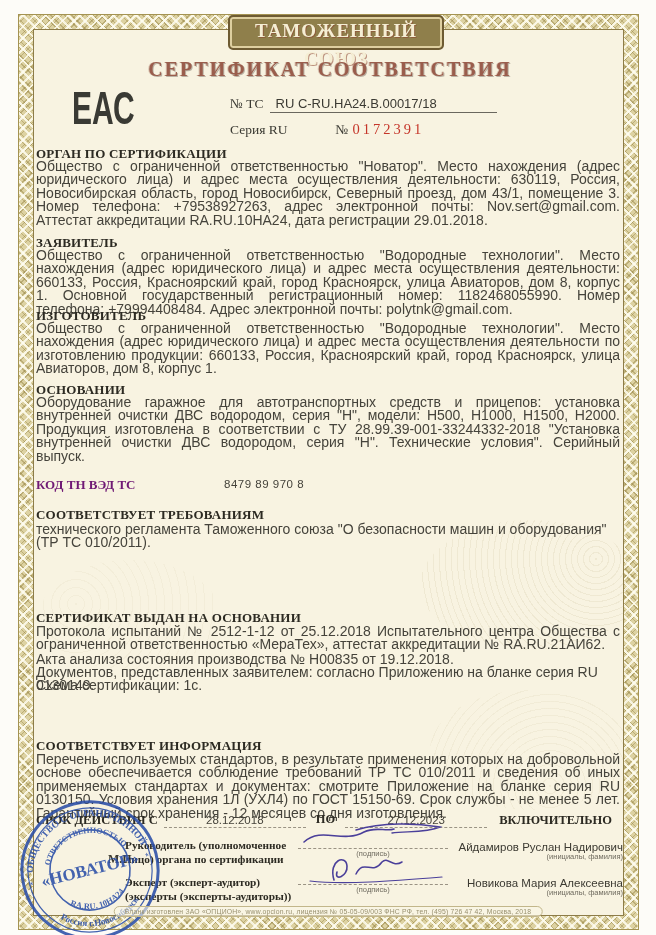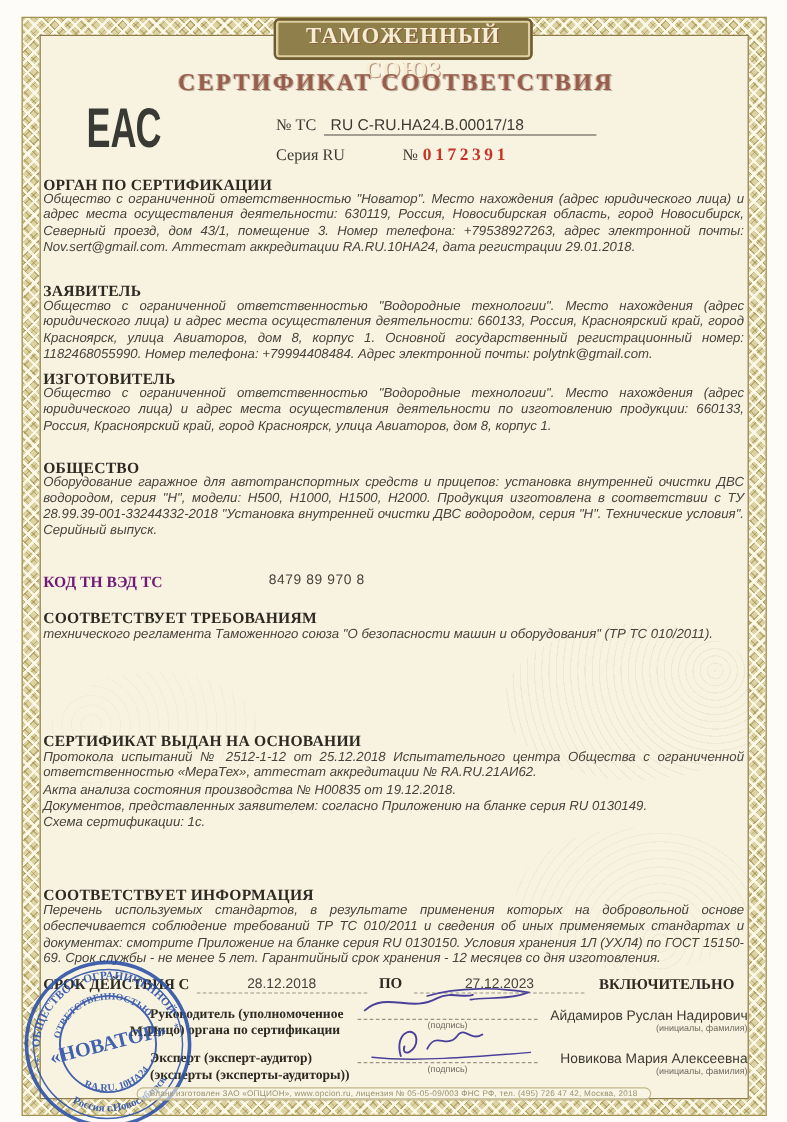--- a/index.html
+++ b/index.html
@@ -39,28 +39,28 @@
     font-family:"Liberation Serif",serif;font-weight:bold;font-size:20px;letter-spacing:2px;
     color:#9a5d4c;text-shadow:1px 1px 0 rgba(110,100,90,.45), -1px 0 0 rgba(150,90,70,.3);}
 
   .num-line{position:absolute;left:230px;top:96px;font-size:13px;color:#3b3a33;}
   .num-line .lbl{font-family:"Liberation Serif",serif;font-size:13.5px;}
   .num-line .val{display:inline-block;min-width:215px;border-bottom:1px solid #6a675e;
     padding:0 6px 1px 6px;margin-left:6px;font-size:13px;}
   .series-line{position:absolute;left:230px;top:121px;font-size:13px;color:#3b3a33;}
   .series-line .lbl{font-family:"Liberation Serif",serif;font-size:13.5px;}
   .series-line .no{margin-left:48px;font-family:"Liberation Serif",serif;font-size:13.5px;}
-  .series-line .red{color:#c53529;font-family:"Liberation Serif",serif;font-weight:bold;
+  .series-line .red{color:#c53529;font-family:"Liberation Serif",serif;font-weight:normal;
     font-size:14.5px;letter-spacing:3px;margin-left:4px;}
 
   .sec-title{position:absolute;left:36px;right:36px;
     font-family:"Liberation Serif",serif;font-weight:bold;font-size:13px;
     color:#2c2a22;letter-spacing:.2px;}
-  .sec-body{position:absolute;left:36px;right:36px;font-size:11px;line-height:13.4px;
-    color:#45433b;text-align:justify;font-style:italic;}
+  .sec-body{position:absolute;left:36px;right:36px;font-size:14px;line-height:13.4px;
+    color:#45433b;text-align:justify;}
   .nojust{text-align:left;}
 
   .tnved-label{position:absolute;left:36px;top:477px;font-family:"Liberation Serif",serif;
     font-weight:bold;font-size:13px;color:#701a75;}
   .tnved-value{position:absolute;left:224px;top:478px;font-size:11.5px;color:#45433b;letter-spacing:.5px;}
 
   .validity{position:absolute;left:36px;top:811px;right:36px;display:flex;align-items:flex-end;
     font-family:"Liberation Serif",serif;font-weight:bold;font-size:12.5px;color:#2c2a22;}
   .validity .slot{font-family:"Liberation Sans",sans-serif;font-weight:normal;font-size:11.5px;
     color:#45433b;border-bottom:1px dashed #9a9384;text-align:center;width:142px;margin:0 6px;padding-bottom:1px;}
@@ -119,21 +119,21 @@
 
   <div class="sec-title" style="top:146px">ОРГАН ПО СЕРТИФИКАЦИИ</div>
   <div class="sec-body" style="top:160px">Общество с ограниченной ответственностью "Новатор". Место нахождения (адрес юридического лица) и адрес места осуществления деятельности: 630119, Россия, Новосибирская область, город Новосибирск, Северный проезд, дом 43/1, помещение 3. Номер телефона: +79538927263, адрес электронной почты: Nov.sert@gmail.com. Аттестат аккредитации RA.RU.10НА24, дата регистрации 29.01.2018.</div>
 
   <div class="sec-title" style="top:235px">ЗАЯВИТЕЛЬ</div>
   <div class="sec-body" style="top:249px">Общество с ограниченной ответственностью "Водородные технологии". Место нахождения (адрес юридического лица) и адрес места осуществления деятельности: 660133, Россия, Красноярский край, город Красноярск, улица Авиаторов, дом 8, корпус 1. Основной государственный регистрационный номер: 1182468055990. Номер телефона: +79994408484. Адрес электронной почты: polytnk@gmail.com.</div>
 
   <div class="sec-title" style="top:308px">ИЗГОТОВИТЕЛЬ</div>
   <div class="sec-body" style="top:322px">Общество с ограниченной ответственностью "Водородные технологии". Место нахождения (адрес юридического лица) и адрес места осуществления деятельности по изготовлению продукции: 660133, Россия, Красноярский край, город Красноярск, улица Авиаторов, дом 8, корпус 1.</div>
 
-  <div class="sec-title" style="top:382px">ОБЩЕСТВО</div>
+  <div class="sec-title" style="top:382px">ОСНОВАНИИ</div>
   <div class="sec-body" style="top:396px">Оборудование гаражное для автотранспортных средств и прицепов: установка внутренней очистки ДВС водородом, серия "Н", модели: Н500, Н1000, Н1500, Н2000.    Продукция изготовлена в соответствии с ТУ 28.99.39-001-33244332-2018 "Установка внутренней очистки ДВС водородом, серия "Н". Технические условия". Серийный выпуск.</div>
 
   <div class="tnved-label">КОД ТН ВЭД ТС</div>
   <div class="tnved-value">8479 89 970 8</div>
 
   <div class="sec-title" style="top:507px">СООТВЕТСТВУЕТ ТРЕБОВАНИЯМ</div>
   <div class="sec-body nojust" style="top:523px">технического регламента Таможенного союза  "О безопасности машин и оборудования" (ТР ТС 010/2011).</div>
 
   <div class="sec-title" style="top:610px">СЕРТИФИКАТ ВЫДАН НА ОСНОВАНИИ</div>
   <div class="sec-body" style="top:625px">Протокола испытаний № 2512-1-12 от 25.12.2018 Испытательного центра Общества с ограниченной ответственностью «МераТех», аттестат аккредитации № RA.RU.21АИ62.</div>

